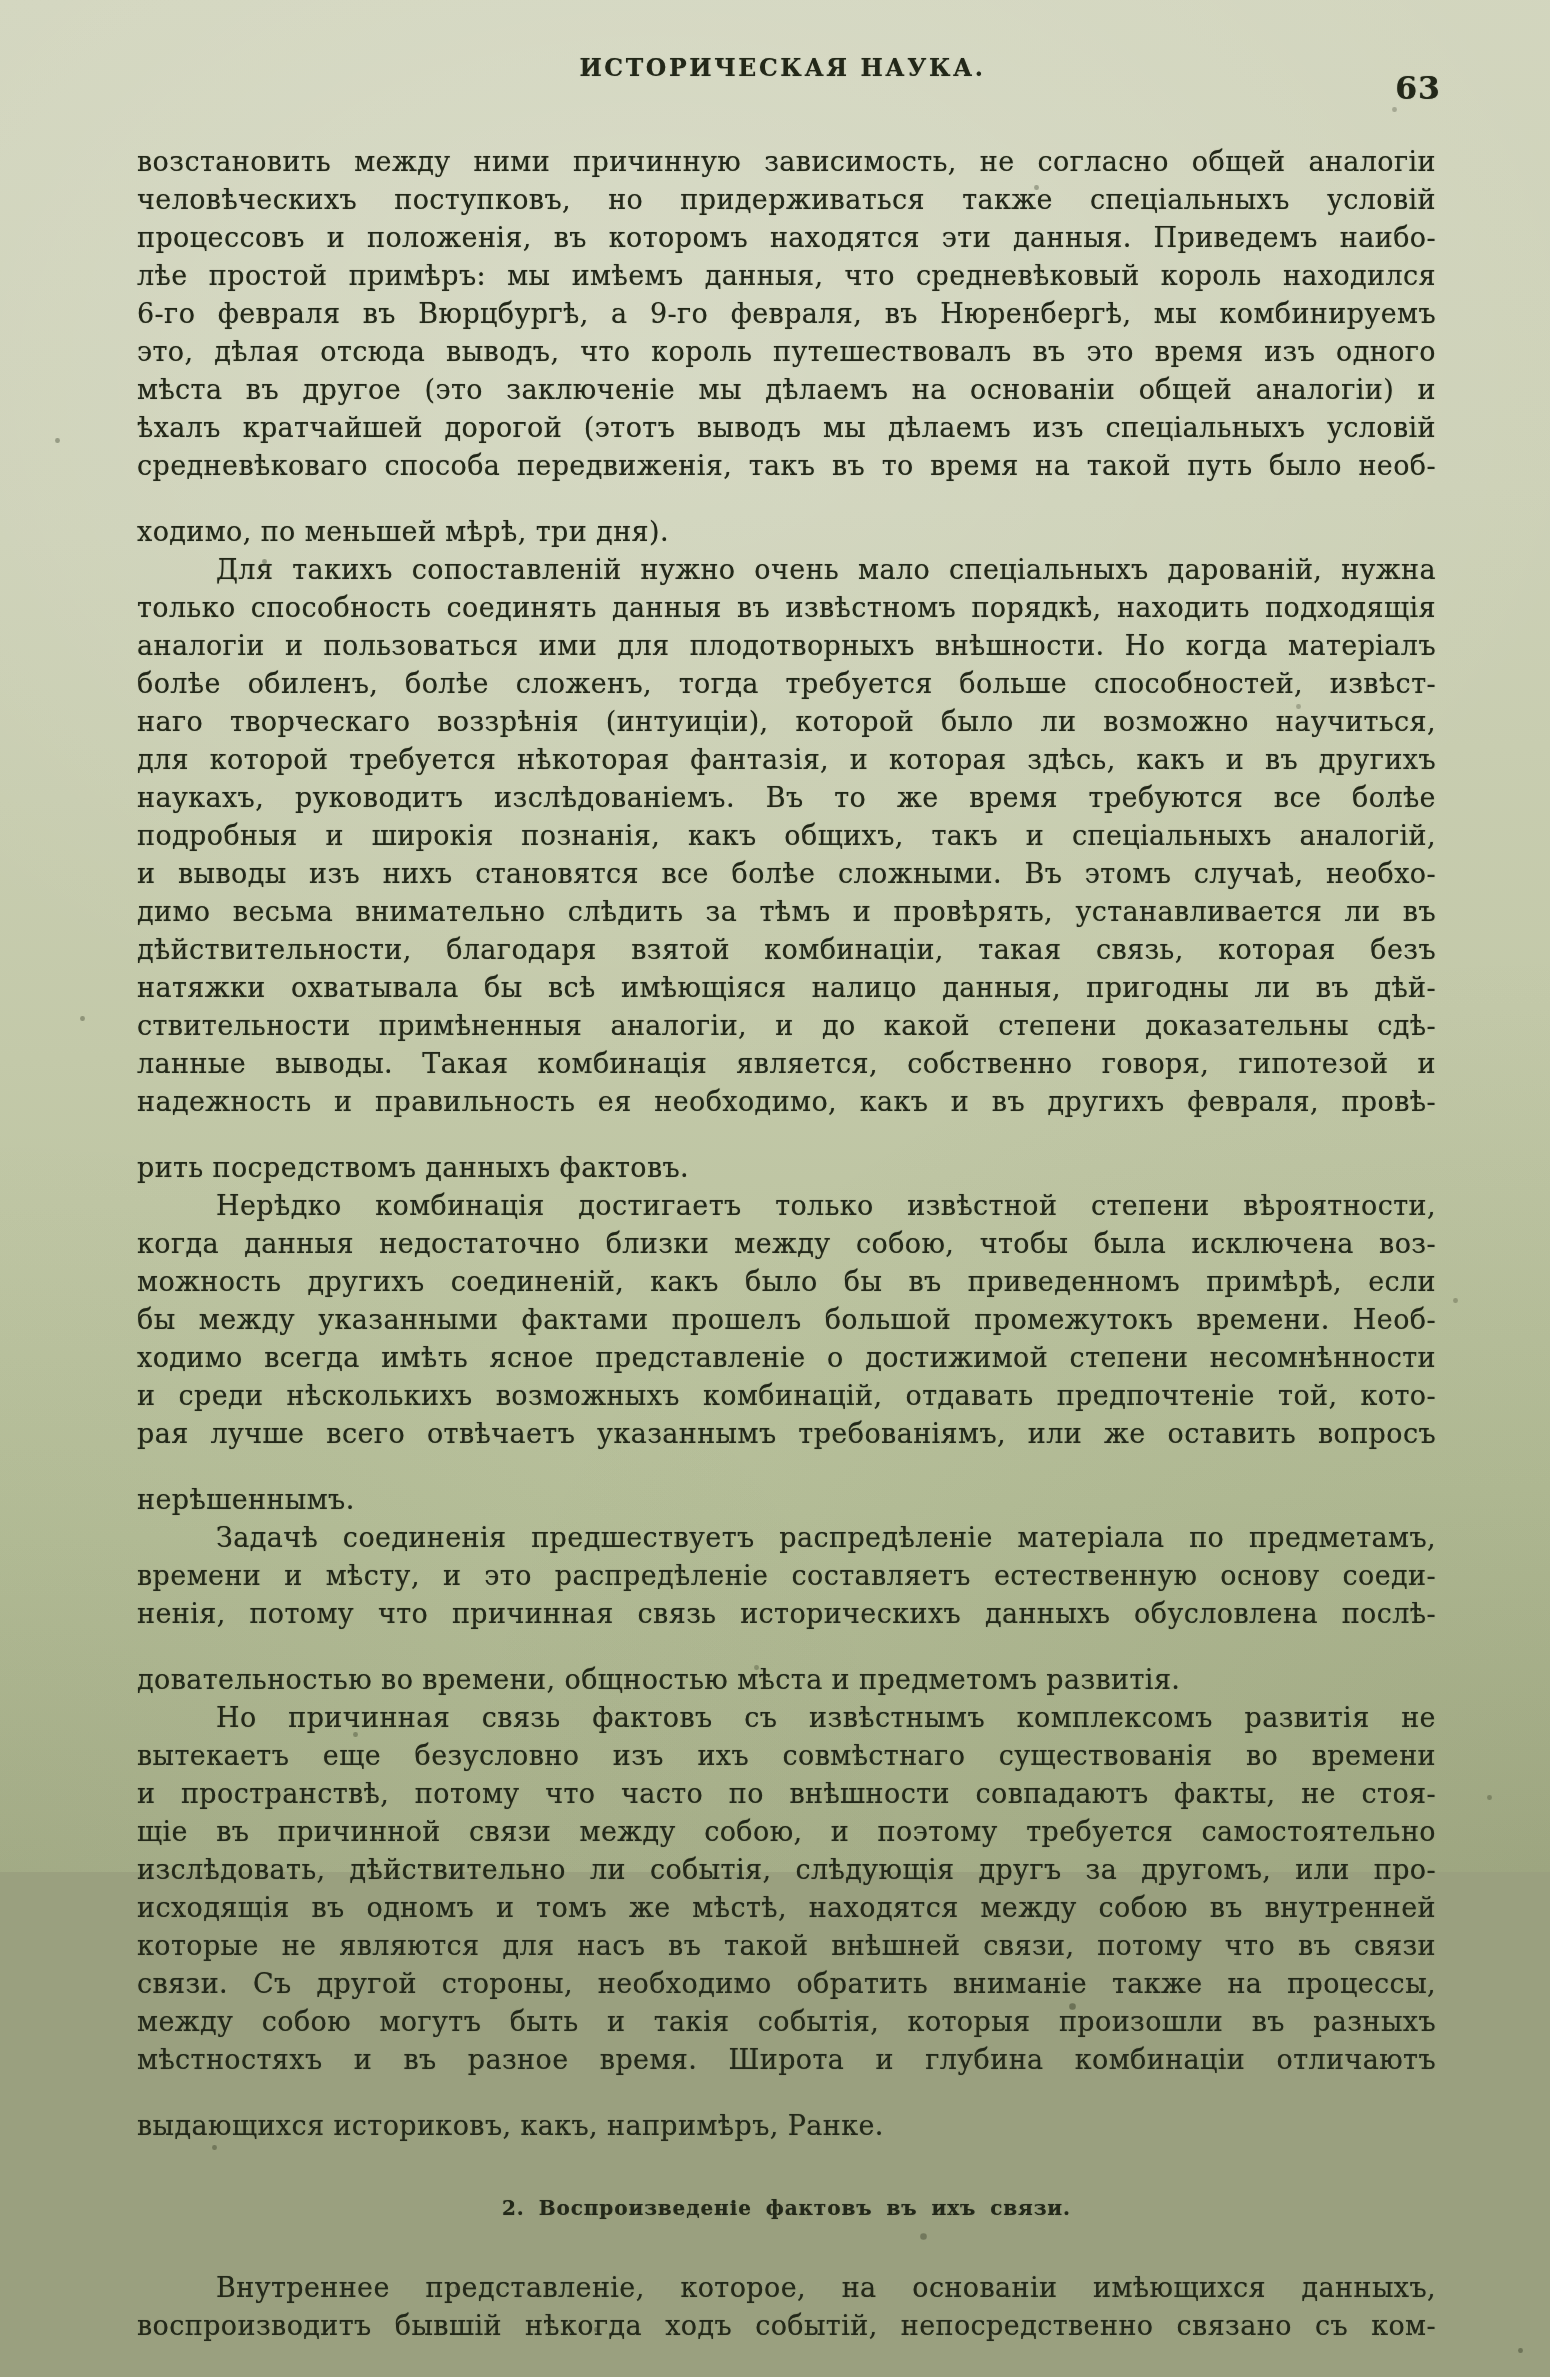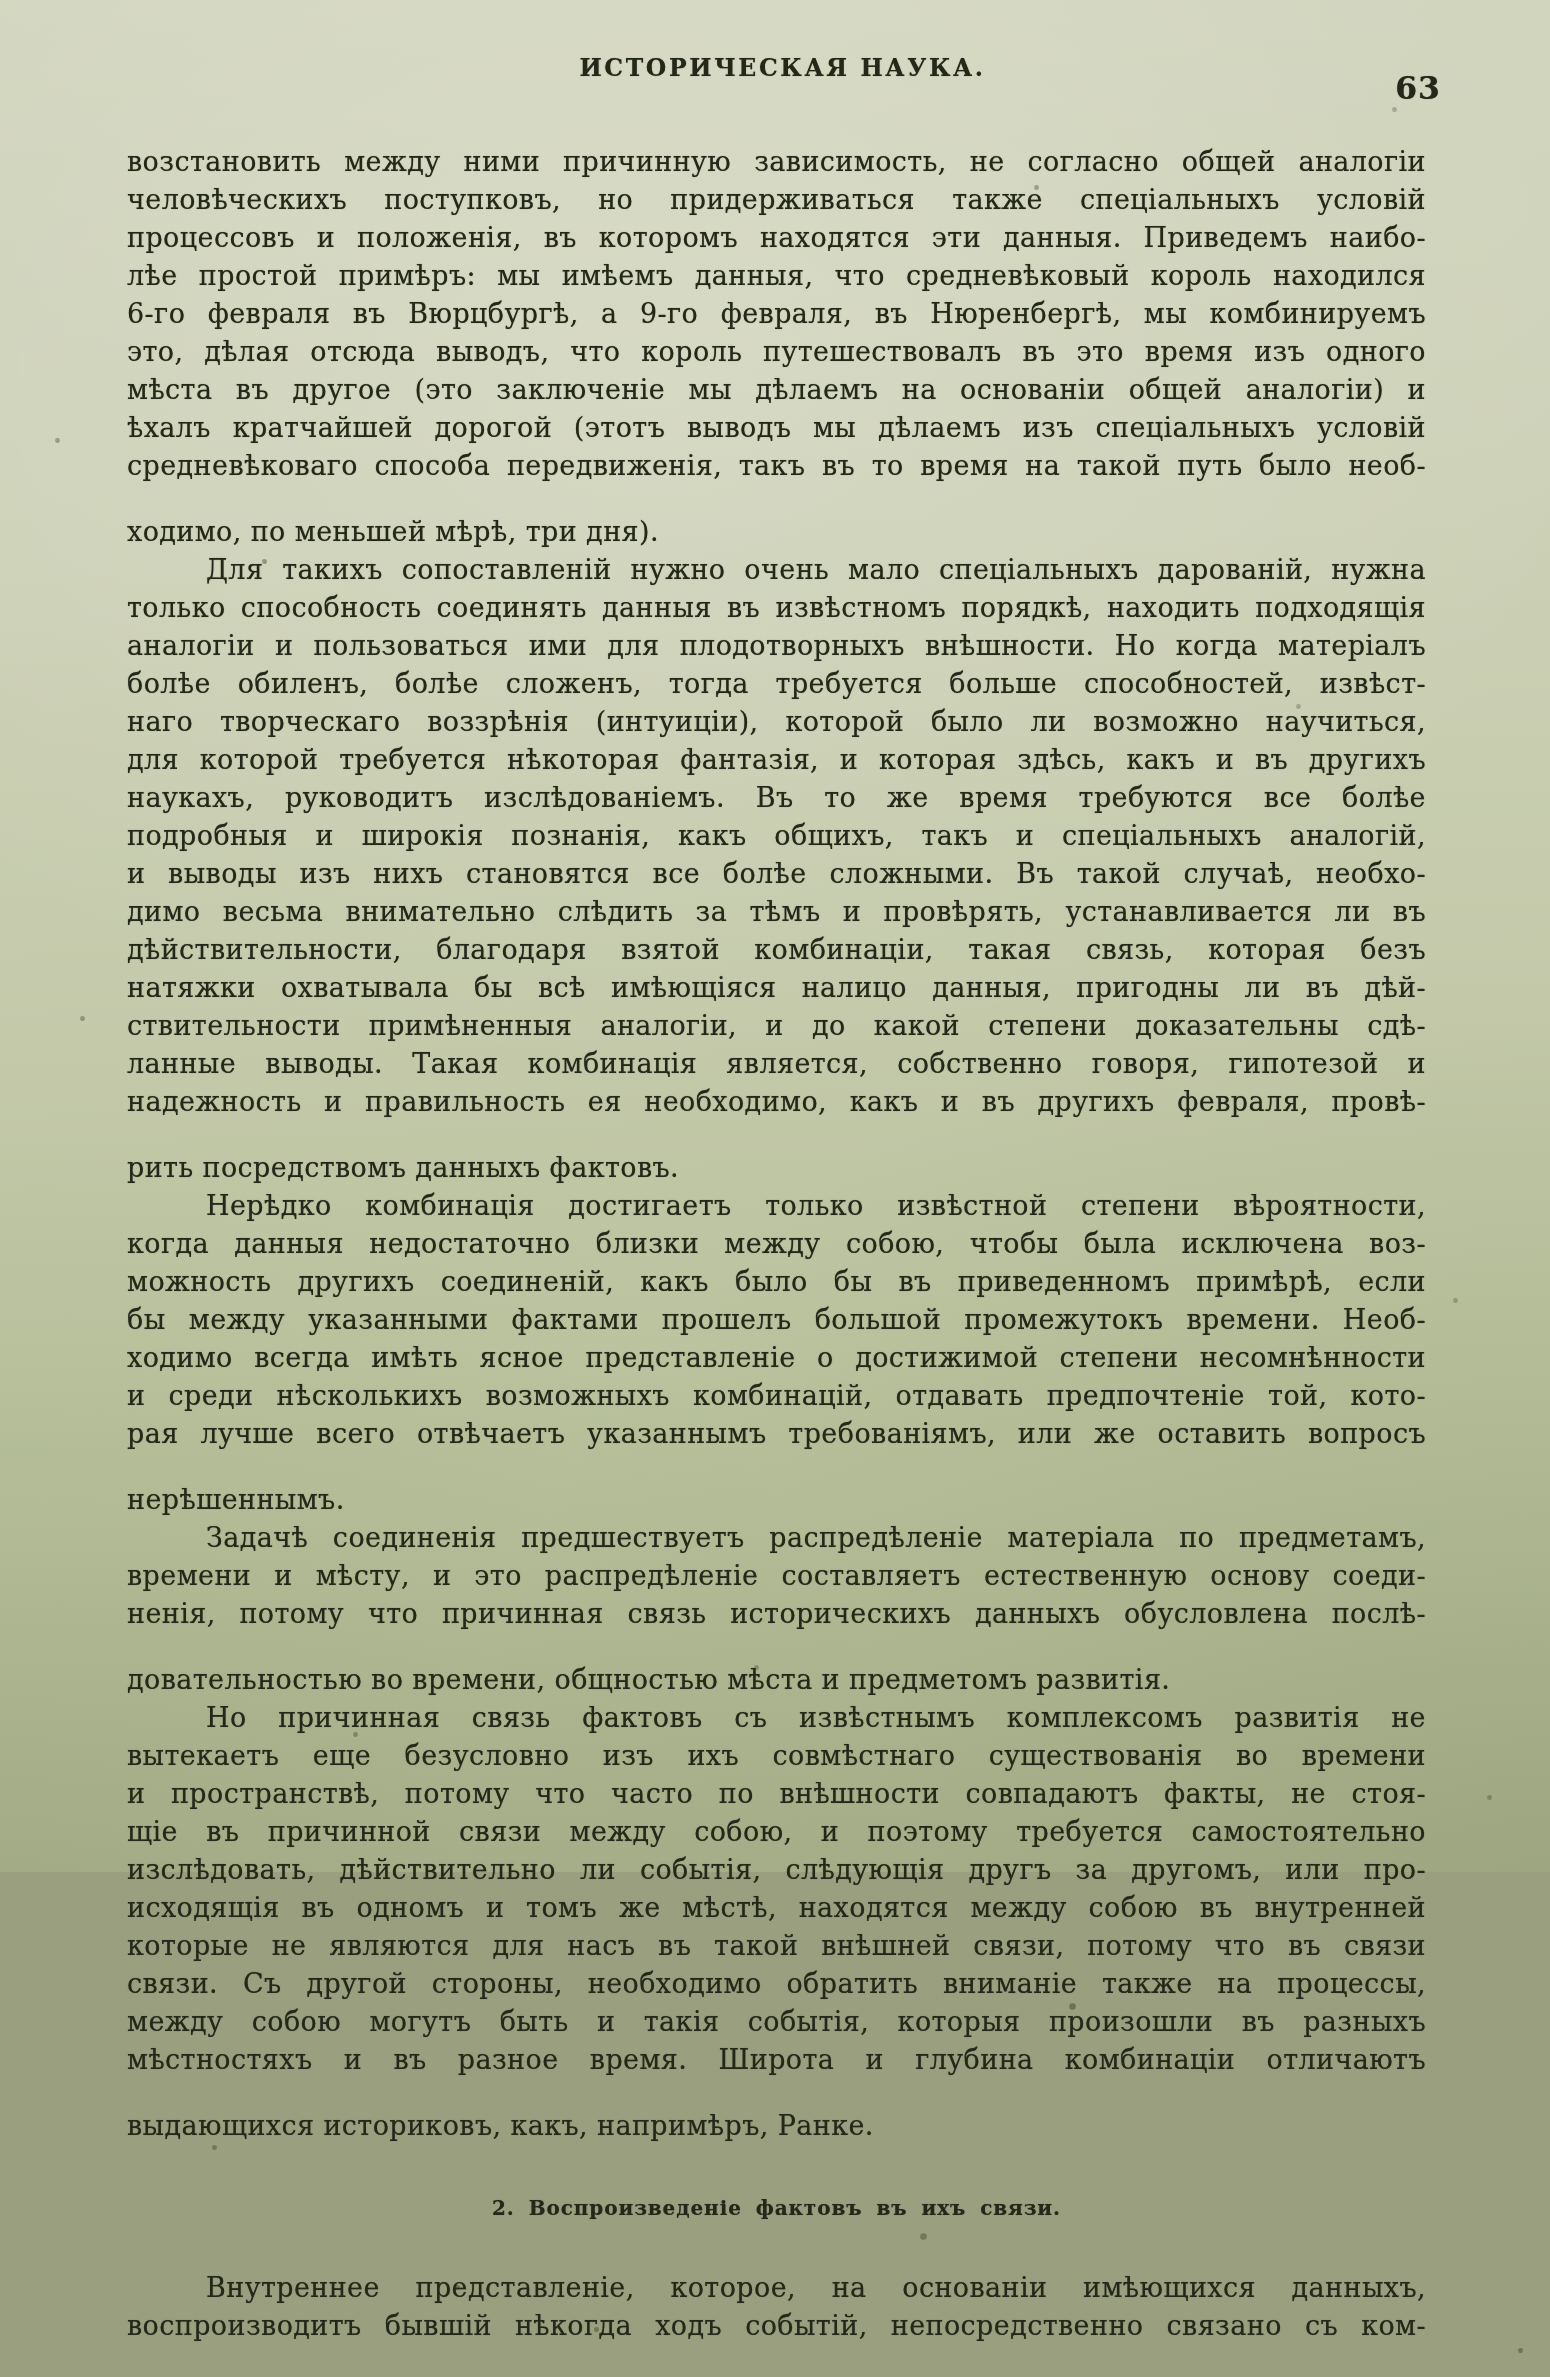--- a/index.html
+++ b/index.html
@@ -20,21 +20,21 @@
     position:absolute;top:54px;left:133px;width:1299px;
     text-align:center;font-size:23.6px;font-weight:bold;letter-spacing:2.6px;
     text-shadow:0 0 0.9px rgba(35,40,25,.55);
   }
   .page-number{
     position:absolute;top:69px;left:1391px;width:54px;text-align:center;
     font-size:31.5px;font-weight:bold;letter-spacing:0.9px;
     text-shadow:0 0 0.9px rgba(35,40,25,.6);
   }
   .text-block{
-    position:absolute;top:143px;left:127px;width:1299px;
+    position:absolute;top:143px;left:137px;width:1299px;
   }
   .paragraph{margin:0;padding:0;}
   .line{
     font-size:27px;line-height:38px;letter-spacing:0.4px;
     text-align:justify;text-align-last:justify;
     text-shadow:0 0 0.9px rgba(35,40,25,.55);
     white-space:normal;
   }
   .line.indent{padding-left:79px;}
   .line.para-end{text-align-last:left;margin-top:28px;}
@@ -87,21 +87,21 @@
       </div>
       <div class="paragraph">
         <div class="line indent">Для такихъ сопоставленій нужно очень мало спеціальныхъ дарованій, нужна</div>
         <div class="line">только способность соединять данныя въ извѣстномъ порядкѣ, находить подходящія</div>
         <div class="line">аналогіи и пользоваться ими для плодотворныхъ внѣшности. Но когда матеріалъ</div>
         <div class="line">болѣе обиленъ, болѣе сложенъ, тогда требуется больше способностей, извѣст-</div>
         <div class="line">наго творческаго воззрѣнія (интуиціи), которой было ли возможно научиться,</div>
         <div class="line">для которой требуется нѣкоторая фантазія, и которая здѣсь, какъ и въ другихъ</div>
         <div class="line">наукахъ, руководитъ изслѣдованіемъ. Въ то же время требуются все болѣе</div>
         <div class="line">подробныя и широкія познанія, какъ общихъ, такъ и спеціальныхъ аналогій,</div>
-        <div class="line">и выводы изъ нихъ становятся все болѣе сложными. Въ такой случаѣ, необхо-</div>
+        <div class="line">и выводы изъ нихъ становятся все болѣе сложными. Въ этомъ случаѣ, необхо-</div>
         <div class="line">димо весьма внимательно слѣдить за тѣмъ и провѣрять, устанавливается ли въ</div>
         <div class="line">дѣйствительности, благодаря взятой комбинаціи, такая связь, которая безъ</div>
         <div class="line">натяжки охватывала бы всѣ имѣющіяся налицо данныя, пригодны ли въ дѣй-</div>
         <div class="line">ствительности примѣненныя аналогіи, и до какой степени доказательны сдѣ-</div>
         <div class="line">ланные выводы. Такая комбинація является, собственно говоря, гипотезой и</div>
         <div class="line">надежность и правильность ея необходимо, какъ и въ другихъ февраля, провѣ-</div>
         <div class="line para-end">рить посредствомъ данныхъ фактовъ.</div>
       </div>
       <div class="paragraph">
         <div class="line indent">Нерѣдко комбинація достигаетъ только извѣстной степени вѣроятности,</div>

